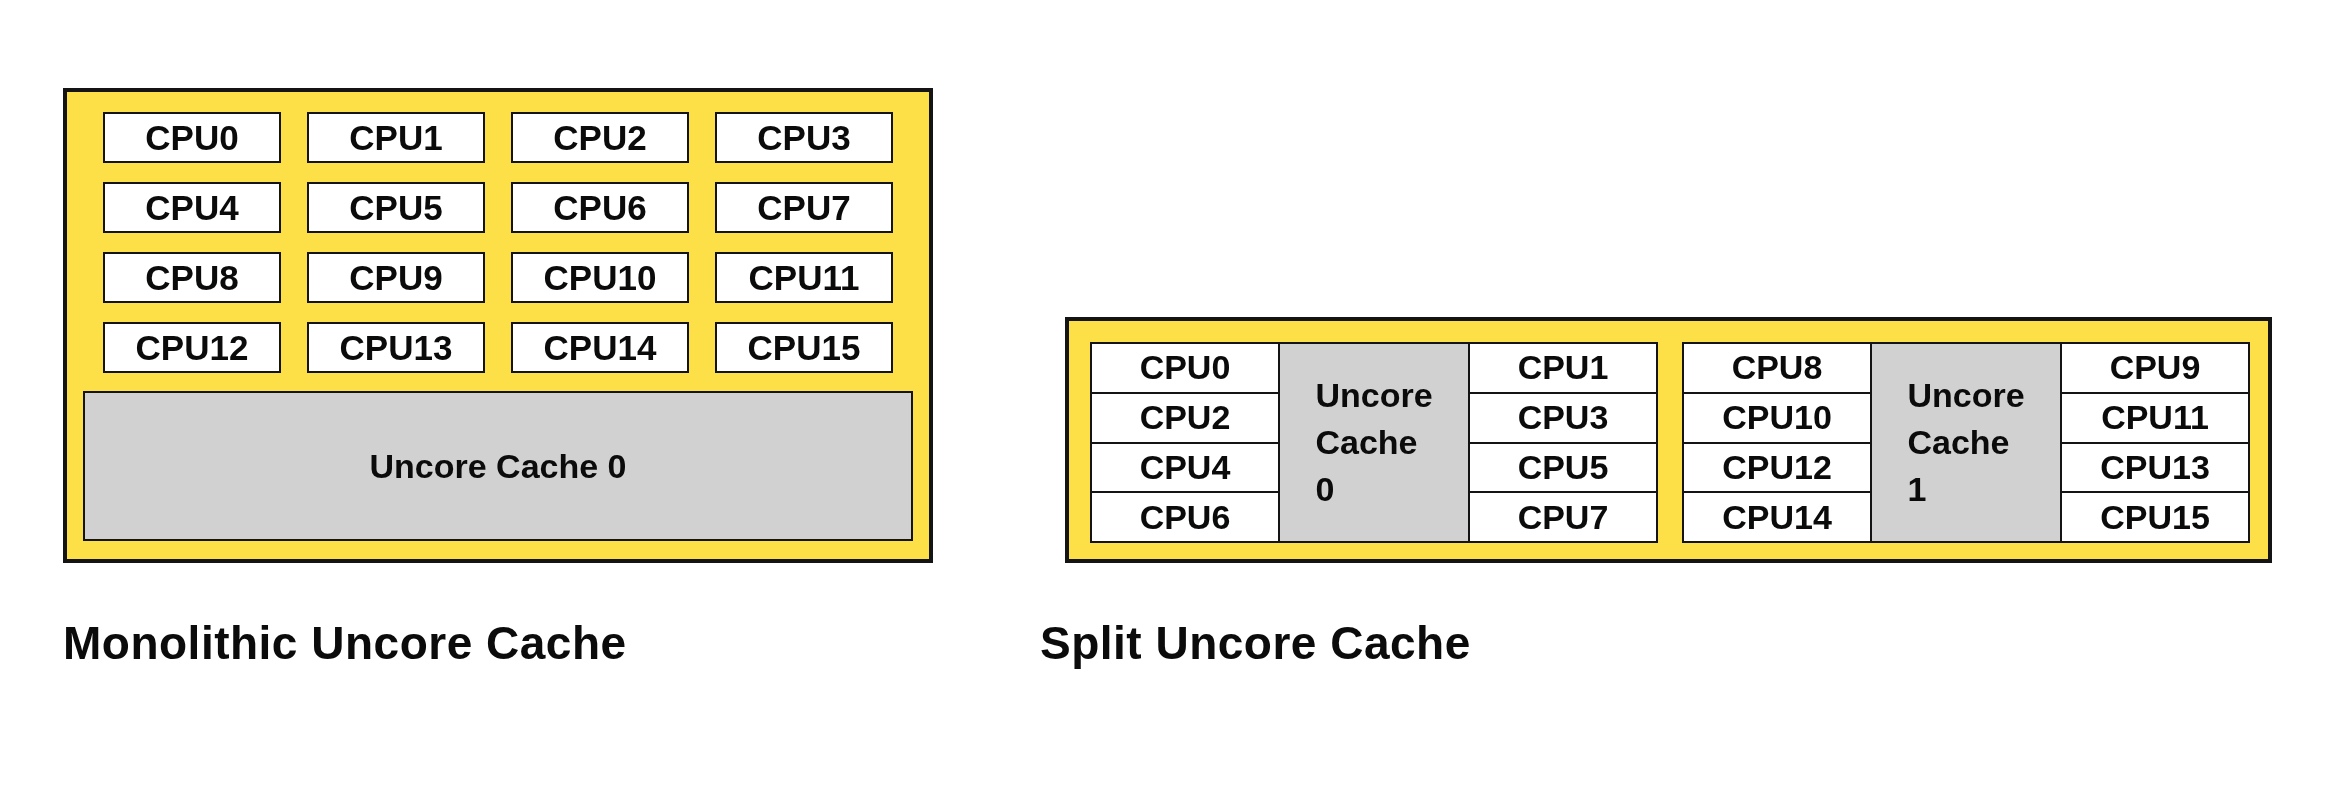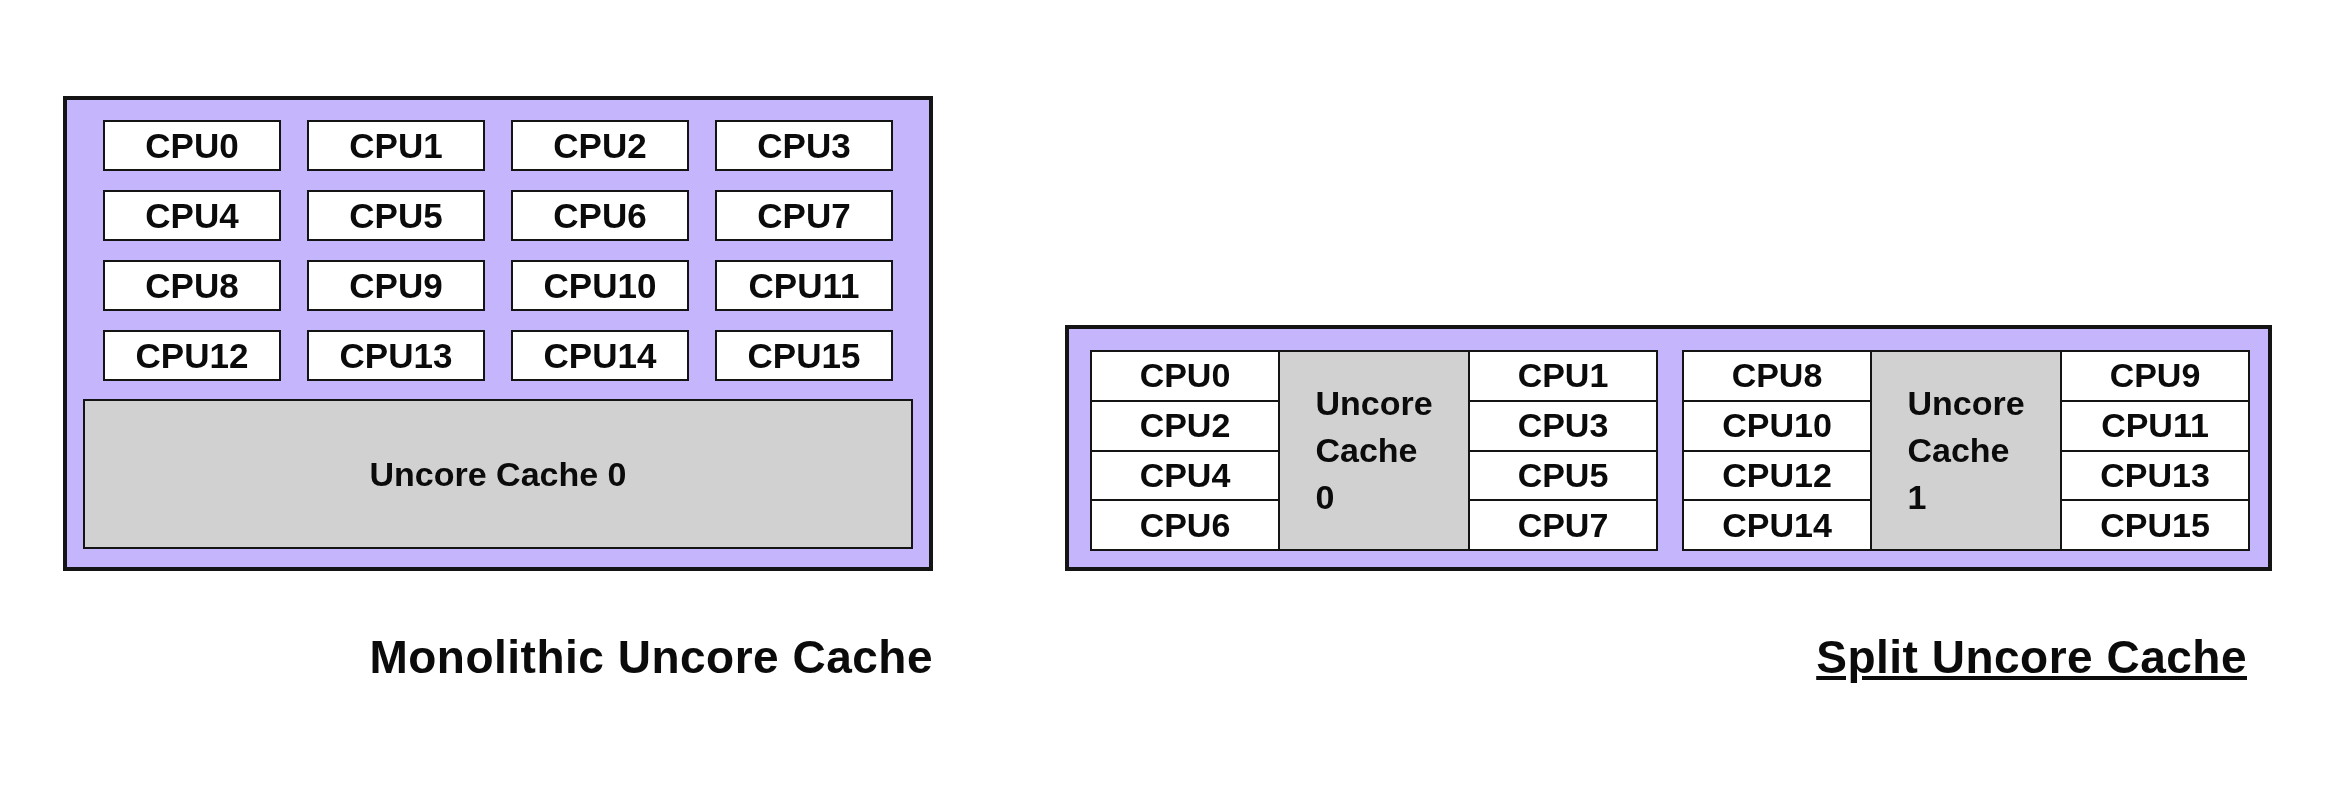--- a/index.html
+++ b/index.html
@@ -13,22 +13,21 @@
     position:relative;
     overflow:hidden;
     font-family:"Liberation Sans",sans-serif;
     font-weight:bold;
     color:var(--ink);
   }
   .outer{
     position:absolute;
     box-sizing:border-box;
     border:4px solid var(--bd);
-    background:#c4b5fd;
-    margin-top:8px;
+    background:#fde047;
   }
   
   #mono-outer{
     left:63px;top:88px;width:870px;height:475px;
     padding:20px 16px 16px;
   }
   .mono-grid{
     display:grid;
     grid-template-columns:repeat(4,1fr);
     column-gap:26px;
@@ -84,27 +83,27 @@
     border:2px solid var(--bd);
     margin:0 -2px;
     display:flex;align-items:center;justify-content:center;
     font-size:34px;
     line-height:1.38;
     white-space:pre-line;
   }
   
   .caption{
     position:absolute;
-    top:630px;
-    text-align:right;
+    top:616px;
+    text-align:left;
     font-size:46px;
     letter-spacing:0.5px;
   }
   #mono-caption{left:63px;width:870px;}
-  #split-caption{left:1040px;width:1207px;text-decoration:underline;}
+  #split-caption{left:1040px;width:1207px;}
 </style>
 </head>
 <body>
 
 <div class="outer" id="mono-outer">
   <div class="mono-grid">
     <div class="cpu-box">CPU0</div>
     <div class="cpu-box">CPU1</div>
     <div class="cpu-box">CPU2</div>
     <div class="cpu-box">CPU3</div>

